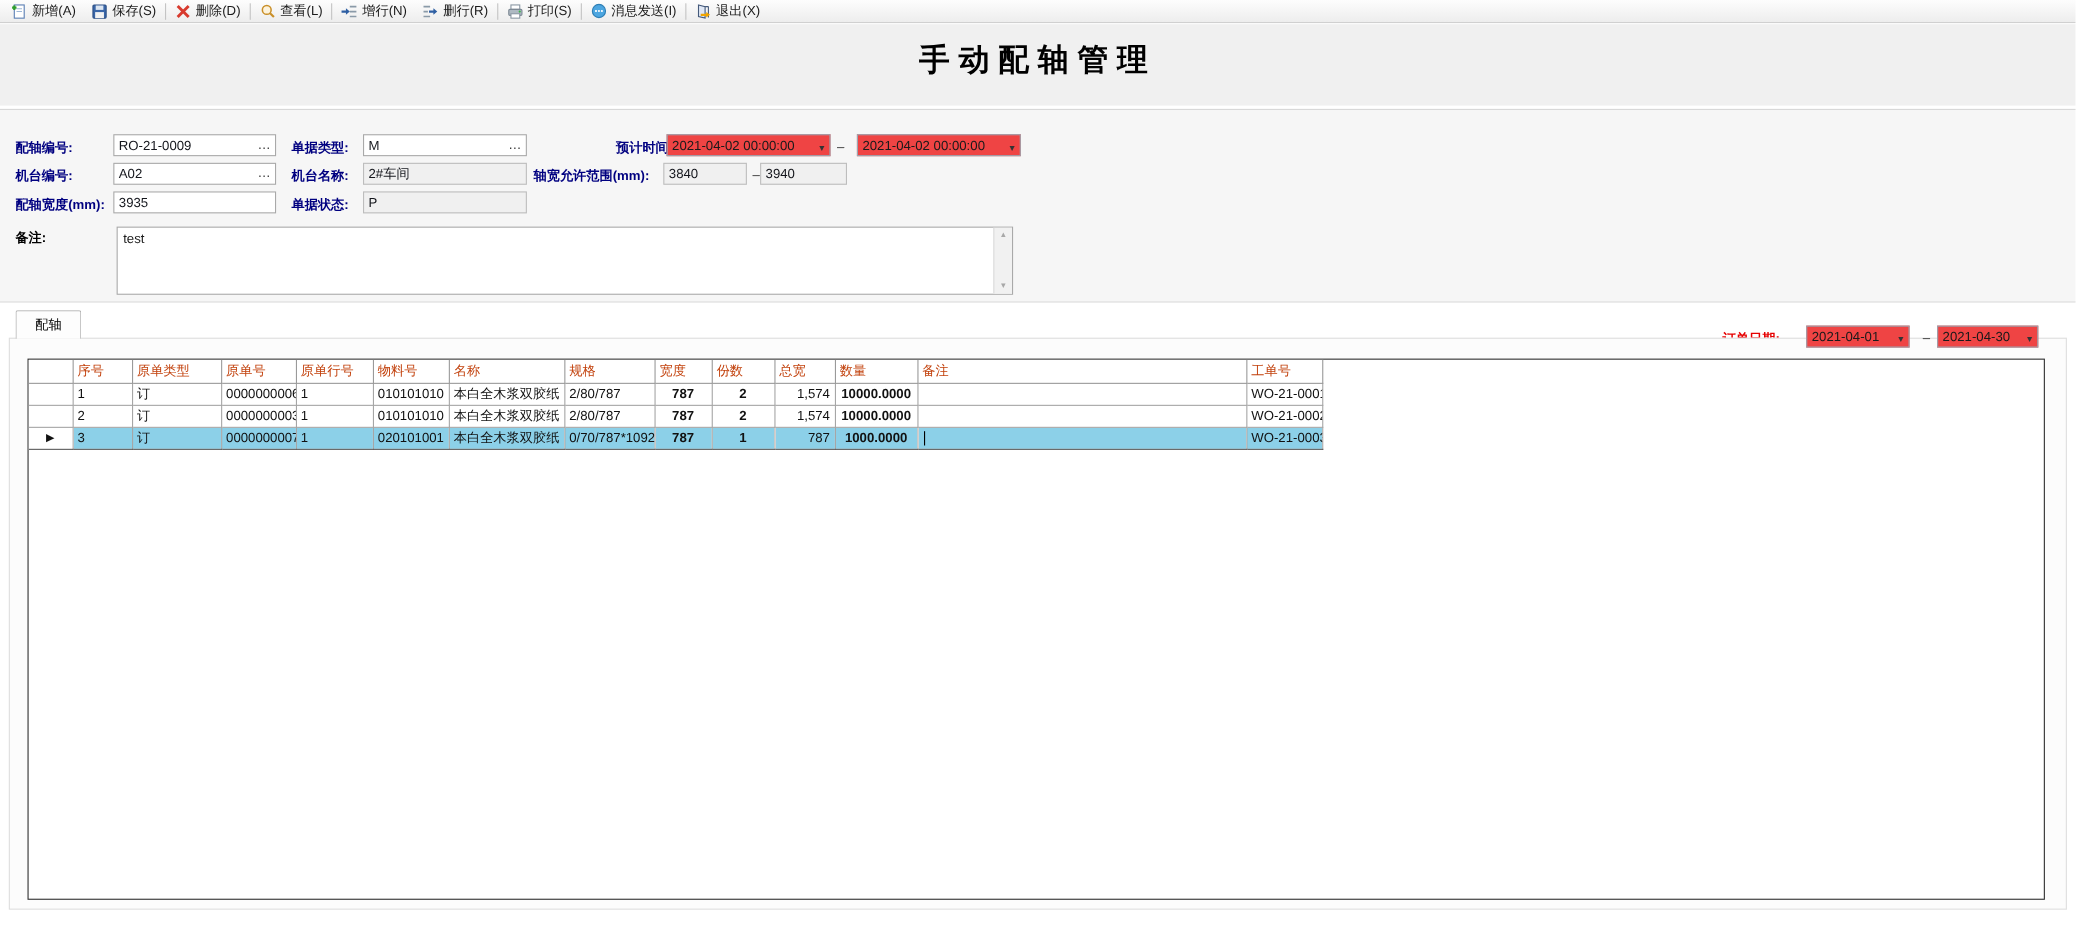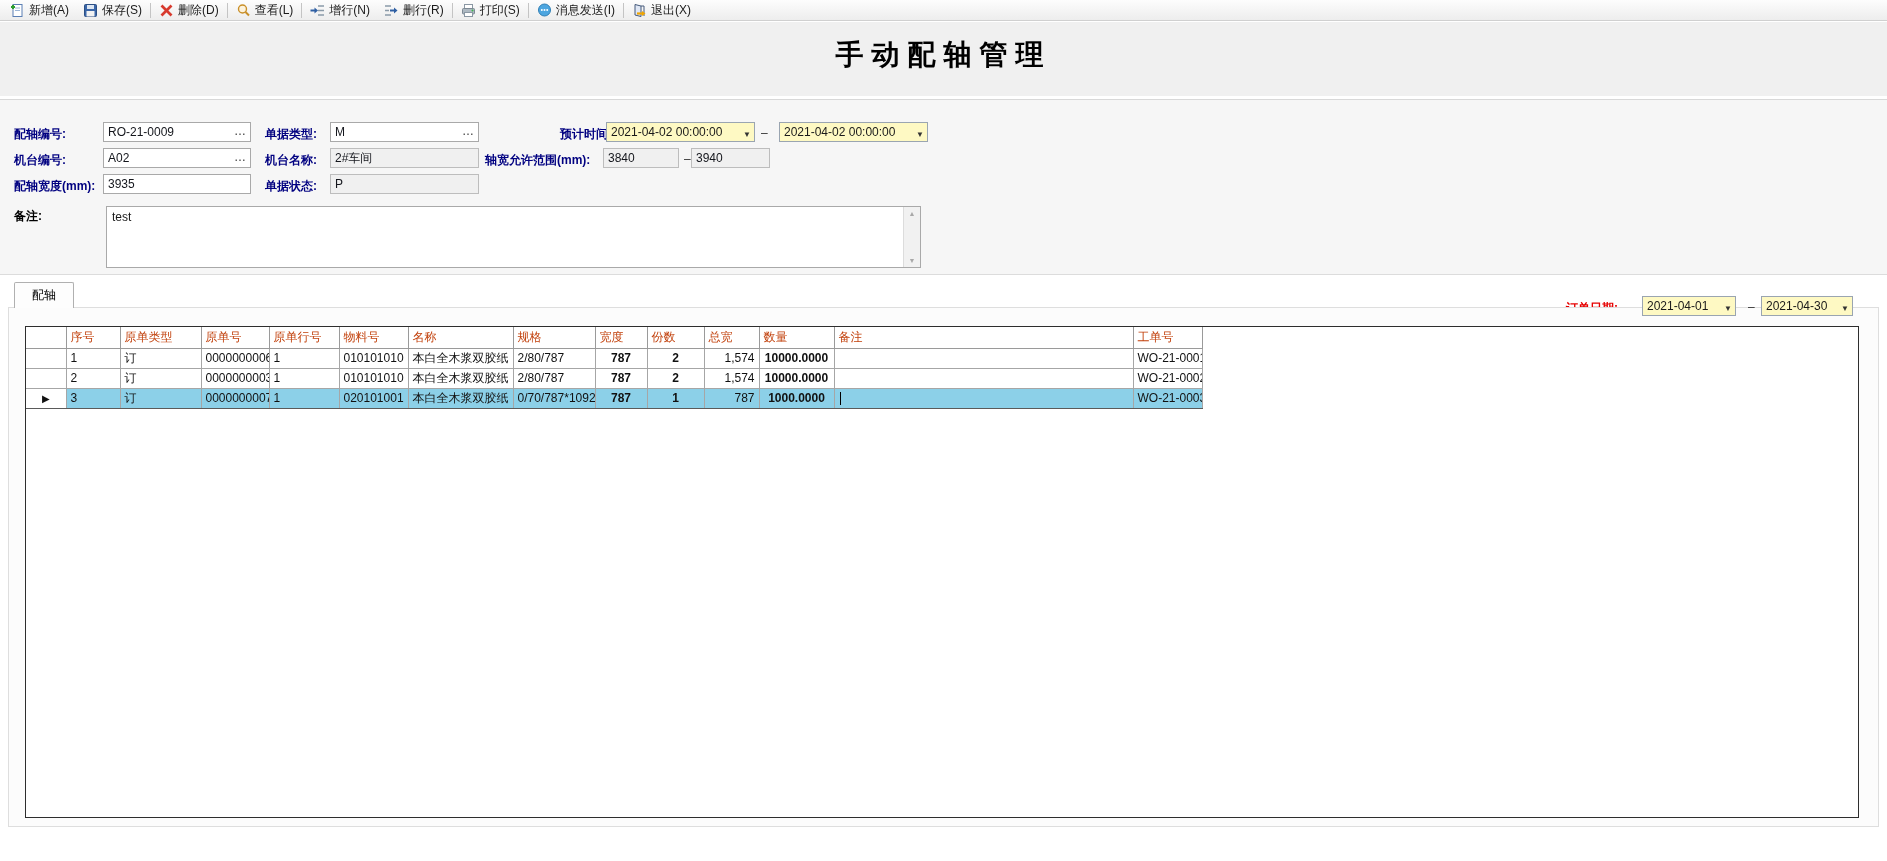--- a/index.html
+++ b/index.html
@@ -23,21 +23,21 @@
 
   
   .form-region { position:absolute; left:0; top:99px; width:100%; height:176px;
     background:#f6f6f6; border-top:1px solid #d8d8d8; border-bottom:1px solid #dcdcdc; }
   .flabel { position:absolute; font-weight:bold; color:var(--label-navy,#000080); white-space:nowrap; }
   .flabel-red { color:var(--filter-red,#e60000); }
   .tbox { position:absolute; height:20px; background:#fff; border:1px solid #a9a9a9;
     padding:2px 4px; line-height:15px; color:#14161c; overflow:hidden; white-space:nowrap; }
   .tbox.ro { background:#f0f0f0; border-color:#bdbdbd; }
   .tbox .ellipsis { position:absolute; right:3px; top:1px; color:#333; letter-spacing:1px; cursor:pointer; }
-  .combo { position:absolute; height:20px; background:#fef9c3; border:1px solid #9aa5b1;
+  .combo { position:absolute; height:20px; background:#ef4444; border:1px solid #9aa5b1;
     padding:2px 16px 2px 4px; line-height:15px; white-space:nowrap; }
   .combo .chev { position:absolute; right:3px; top:4px; font-size:8px; color:#333; cursor:pointer; }
   .dash { position:absolute; color:#333; }
   .remarkbox { position:absolute; left:106px; top:106px; width:815px; height:62px;
     background:#fff; border:1px solid #a9a9a9; padding:3px 20px 3px 5px; }
   .remarkbox .sb { position:absolute; right:0; top:0; width:17px; height:100%;
     background:#f1f1f1; border-left:1px solid #dcdcdc; }
   .remarkbox .sb .ar { position:absolute; left:0; width:100%; text-align:center; font-size:7px; color:#a8a8a8; cursor:pointer; }
   .remarkbox .sb .up { top:3px; } .remarkbox .sb .dn { bottom:3px; }
 

